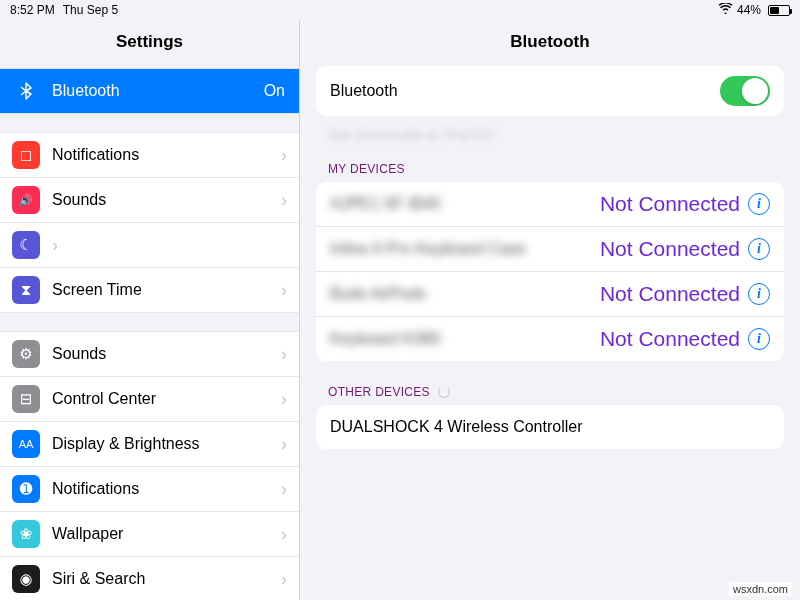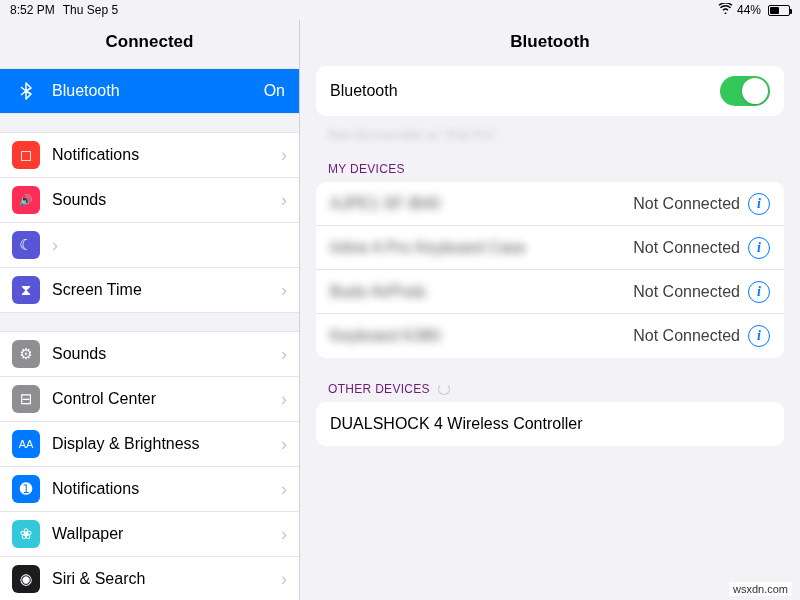--- a/index.html
+++ b/index.html
@@ -18,21 +18,21 @@
 .icon{width:28px;height:28px;border-radius:6px;display:flex;align-items:center;justify-content:center;margin-right:12px;flex-shrink:0;color:#fff;font-size:15px}
 .label{font-size:16px;flex:1}
 .value{font-size:16px;margin-right:2px}
 .chev{color:#c7c7cc;font-size:18px}
 .detail{flex:1;background:#f2f2f7;overflow-y:auto}
 .detail-title{text-align:center;font-weight:600;font-size:17px;padding:12px 0 14px}
 .card{background:#fff;border-radius:10px;margin:0 16px 8px}
 .drow{display:flex;align-items:center;padding:10px 14px;border-bottom:1px solid #e5e5ea;min-height:44px}
 .drow:last-child{border-bottom:none}
 .dlabel{font-size:16px;flex:1}
-.dstatus{font-size:16px;color:#404040;margin-right:8px}
+.dstatus{font-size:21px;color:#6d28d9;margin-right:8px}
 .info-icon{width:22px;height:22px;border:1.5px solid #007aff;border-radius:50%;color:#007aff;display:flex;align-items:center;justify-content:center;font-family:Georgia,serif;font-style:italic;font-size:14px;font-weight:600}
 .section-header{font-size:12px;color:#701a75;padding:16px 28px 6px;letter-spacing:0.3px;display:flex;align-items:center;gap:8px}
 .discov{font-size:12px;color:#c7c7cc;padding:4px 28px;filter:blur(3px)}
 .toggle{width:50px;height:30px;background:#34c759;border-radius:15px;position:relative}
 .toggle::after{content:"";position:absolute;width:26px;height:26px;background:#fff;border-radius:50%;top:2px;right:2px;box-shadow:0 1px 3px rgba(0,0,0,0.2)}
 .blur{filter:blur(4px);color:#555}
 .spinner{width:12px;height:12px;border:1.5px solid #c7c7cc;border-top-color:transparent;border-radius:50%;animation:spin 1s linear infinite}
 @keyframes spin{to{transform:rotate(360deg)}}
 .watermark{position:absolute;bottom:4px;right:8px;background:rgba(255,255,255,0.85);font-size:11px;color:#333;padding:1px 4px}
 .battery{display:inline-flex;align-items:center}
@@ -58,21 +58,21 @@
     <span class="battery">
         <span class="battery-body">
           <span class="battery-fill"></span>
         </span>
       </span>
   </div>
 </div>
 
 <div class="container">
   <div class="sidebar">
-    <div class="sidebar-title">Connected</div>
+    <div class="sidebar-title">Settings</div>
 
     <div class="section first">
       <div class="row selected">
         <div class="icon" style="background:#007aff">
           <svg width="12" height="18" viewBox="0 0 12 18" fill="none">
               <path d="M6 1v16l5-5-5-3 5-3-5-5zM1 5l5 4-5 4" stroke="#fff" stroke-width="1.5" stroke-linejoin="round"></path>
             </svg>
         </div>
         <span class="label">Bluetooth</span>
         <span class="value">On</span>

